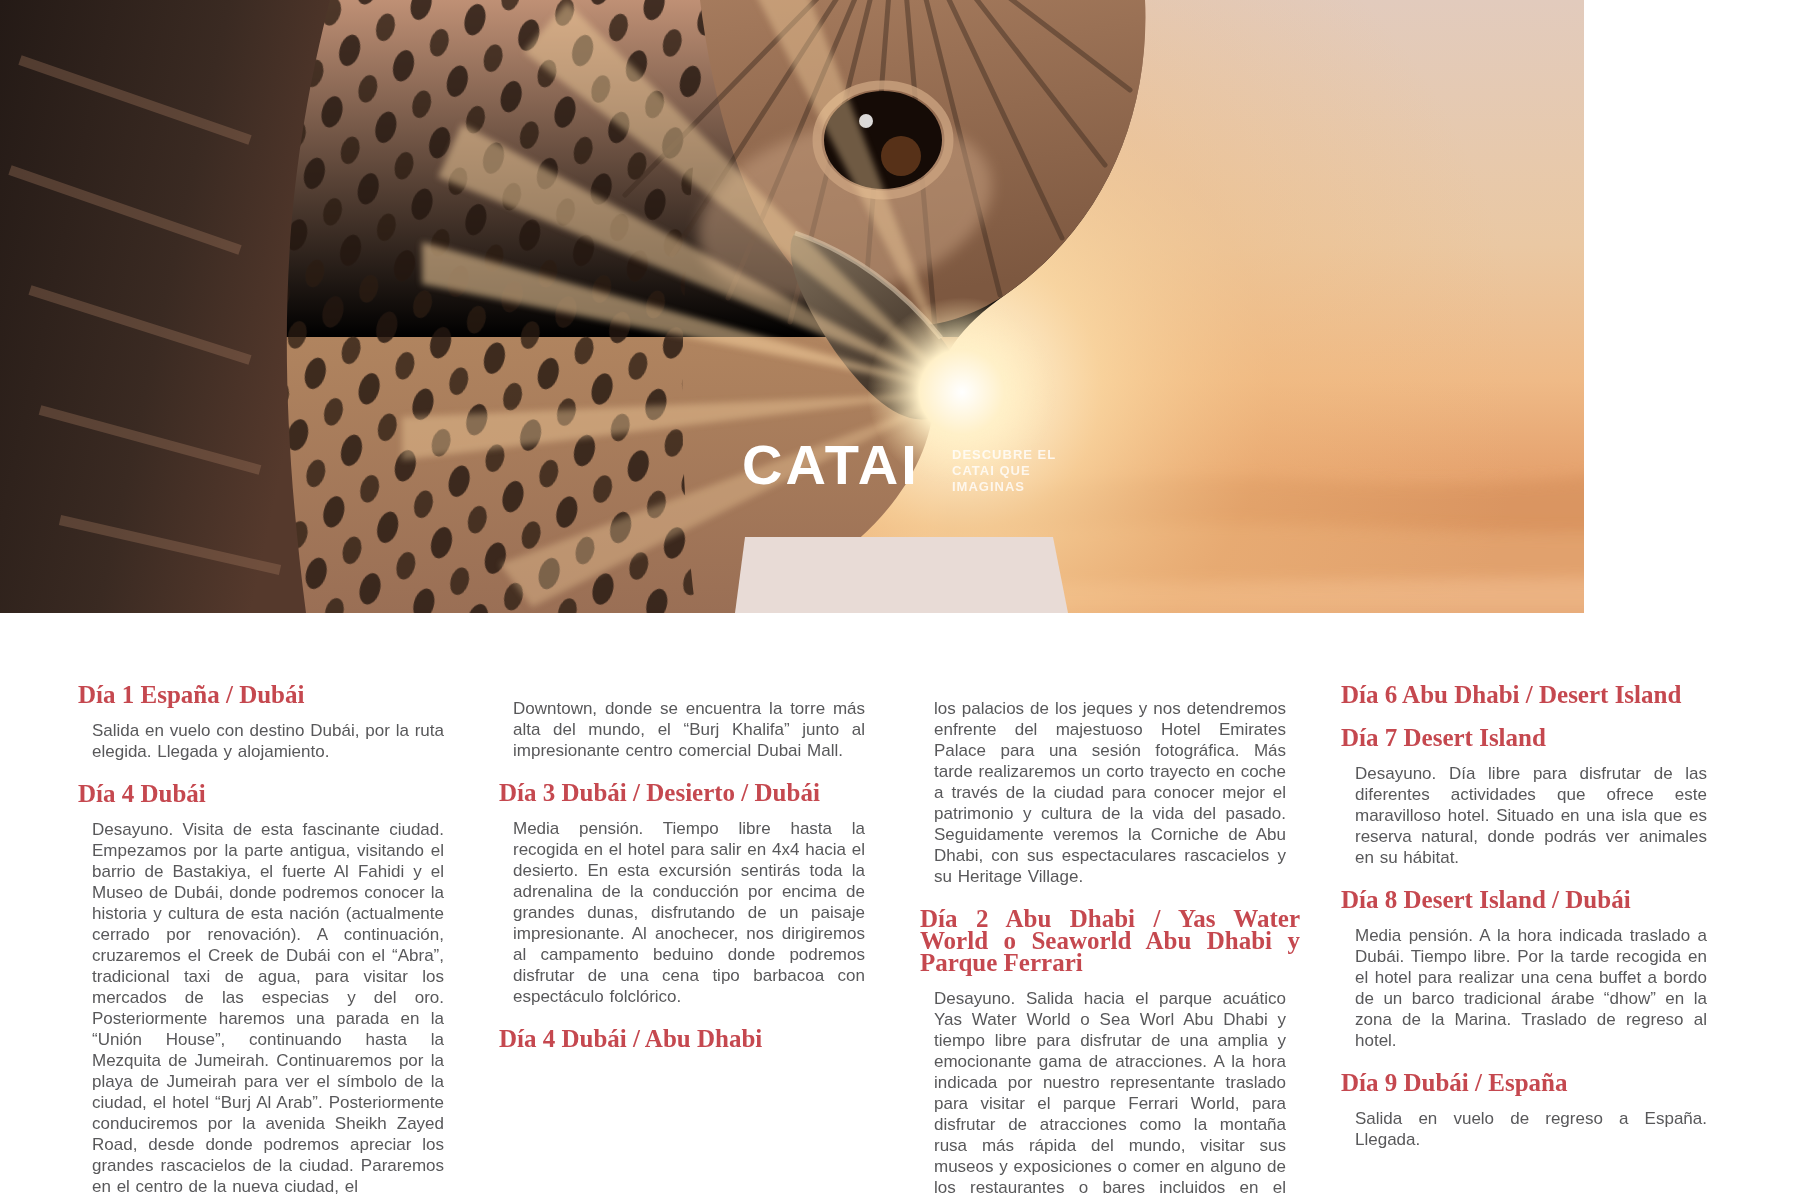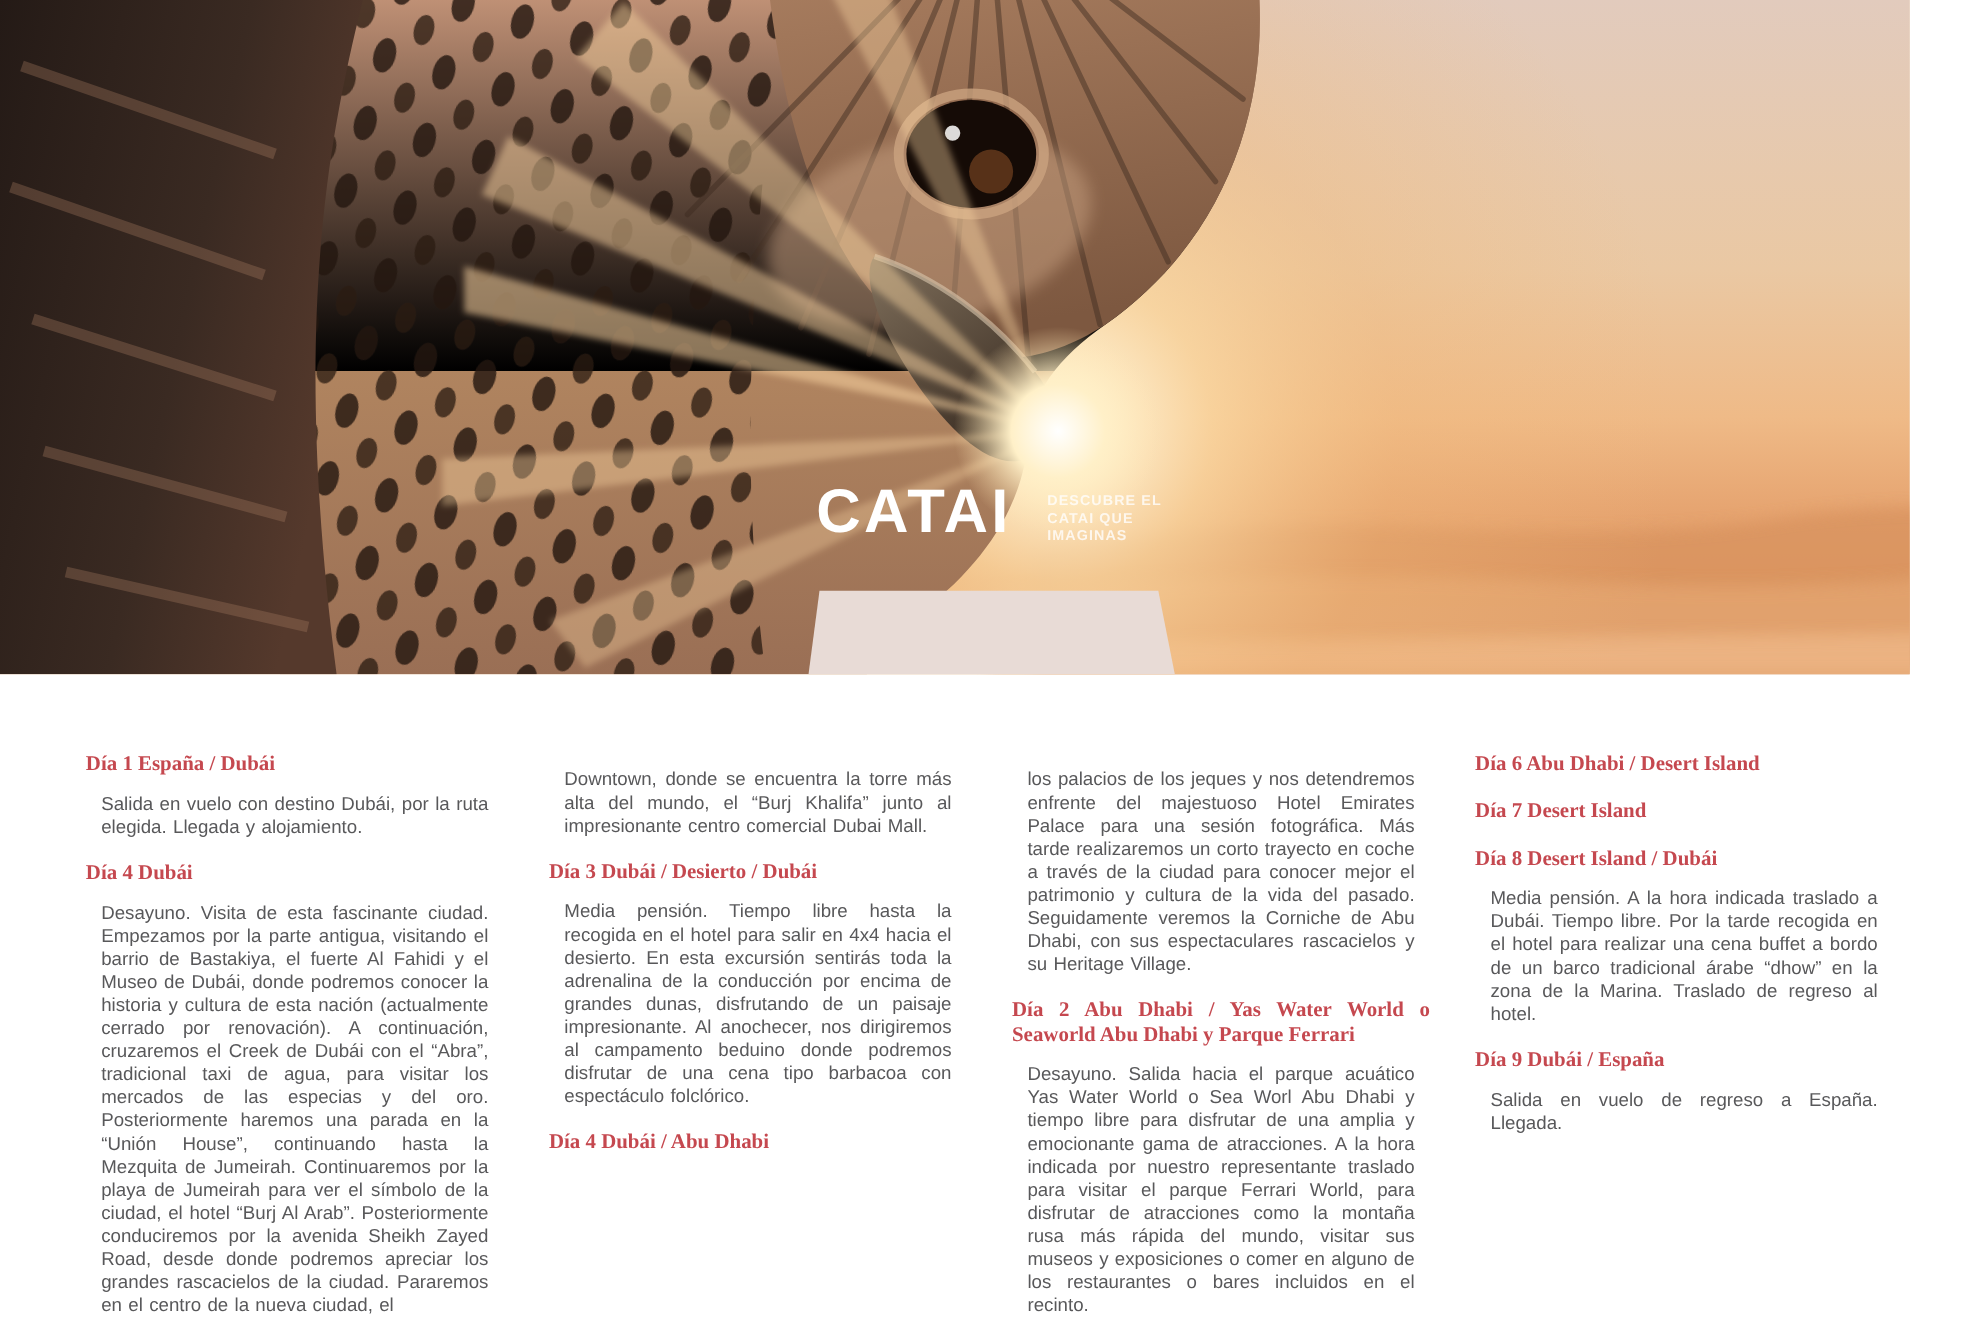--- a/index.html
+++ b/index.html
@@ -2,21 +2,21 @@
 <html lang="es"><head>
 <meta charset="utf-8">
 <style>
   html,body{margin:0;padding:0;}
   body{
     width:1800px;height:1200px;overflow:hidden;background:#ffffff;
     font-family:"Liberation Sans", sans-serif;
     -webkit-font-smoothing:antialiased;
   }
   .hero{
-    position:relative;width:1736px;height:613px;overflow:hidden;
+    position:relative;width:1584px;height:613px;overflow:hidden;
     background:#e9cdb2;
   }
   .hero svg{position:absolute;left:0;top:0;width:1800px;height:613px;display:block;}
   .brand{
     position:absolute;left:742px;top:437px;
     font-family:"Liberation Sans",sans-serif;
     font-weight:800;font-size:56px;line-height:56px;letter-spacing:3px;
     color:#ffffff;
   }
   .tagline{
@@ -25,21 +25,21 @@
     font-weight:700;font-size:13px;line-height:16px;letter-spacing:1px;
     color:rgba(255,255,255,0.78);
   }
   .tagline span{display:block;}
   .itinerary{
     display:flex;gap:41px;padding:71px 75px 0 78px;box-sizing:border-box;width:1800px;
   }
   .col{flex:0 0 380px;width:380px;}
   .col h3{
     font-family:"Liberation Serif", serif;
-    font-weight:700;font-size:19px;line-height:22px;
+    font-weight:700;font-size:25px;line-height:22px;
     color:#c5484f;margin:21px 0 2px 0;
     text-align:justify;
   }
   .col h3:first-child{margin-top:0;}
   .col p{
     font-family:"Liberation Sans", sans-serif;
     font-size:17px;line-height:21px;color:#58585a;
     margin:14px;text-align:justify;
     word-spacing:1px;
   }
@@ -181,18 +181,19 @@
       <h3>Día 4 Dubái / Abu Dhabi</h3>
     </div>
     <div class="col">
       <p>los palacios de los jeques y nos detendremos enfrente del majestuoso Hotel Emirates Palace para una sesión fotográfica. Más tarde realizaremos un corto trayecto en coche a través de la ciudad para conocer mejor el patrimonio y cultura de la vida del pasado. Seguidamente veremos la Corniche de Abu Dhabi, con sus espectaculares rascacielos y su Heritage Village.</p>
       <h3>Día 2 Abu Dhabi / Yas Water World o Seaworld Abu Dhabi y Parque Ferrari</h3>
       <p>Desayuno. Salida hacia el parque acuático Yas Water World o Sea Worl Abu Dhabi y tiempo libre para disfrutar de una amplia y emocionante gama de atracciones. A la hora indicada por nuestro representante traslado para visitar el parque Ferrari World, para disfrutar de atracciones como la montaña rusa más rápida del mundo, visitar sus museos y exposiciones o comer en alguno de los restaurantes o bares incluidos en el recinto.</p>
     </div>
     <div class="col">
       <h3>Día 6 Abu Dhabi / Desert Island</h3>
       <h3>Día 7 Desert Island</h3>
+      <p>Desayuno. Día libre para disfrutar de las diferentes actividades que ofrece este maravilloso hotel. Situado en una isla que es reserva natural, donde podrás ver animales en su hábitat.</p>
       <h3>Día 8 Desert Island / Dubái</h3>
       <p>Media pensión. A la hora indicada traslado a Dubái. Tiempo libre. Por la tarde recogida en el hotel para realizar una cena buffet a bordo de un barco tradicional árabe “dhow” en la zona de la Marina. Traslado de regreso al hotel.</p>
       <h3>Día 9 Dubái / España</h3>
       <p>Salida en vuelo de regreso a España. Llegada.</p>
     </div>
   </div>
 
 </body></html>

